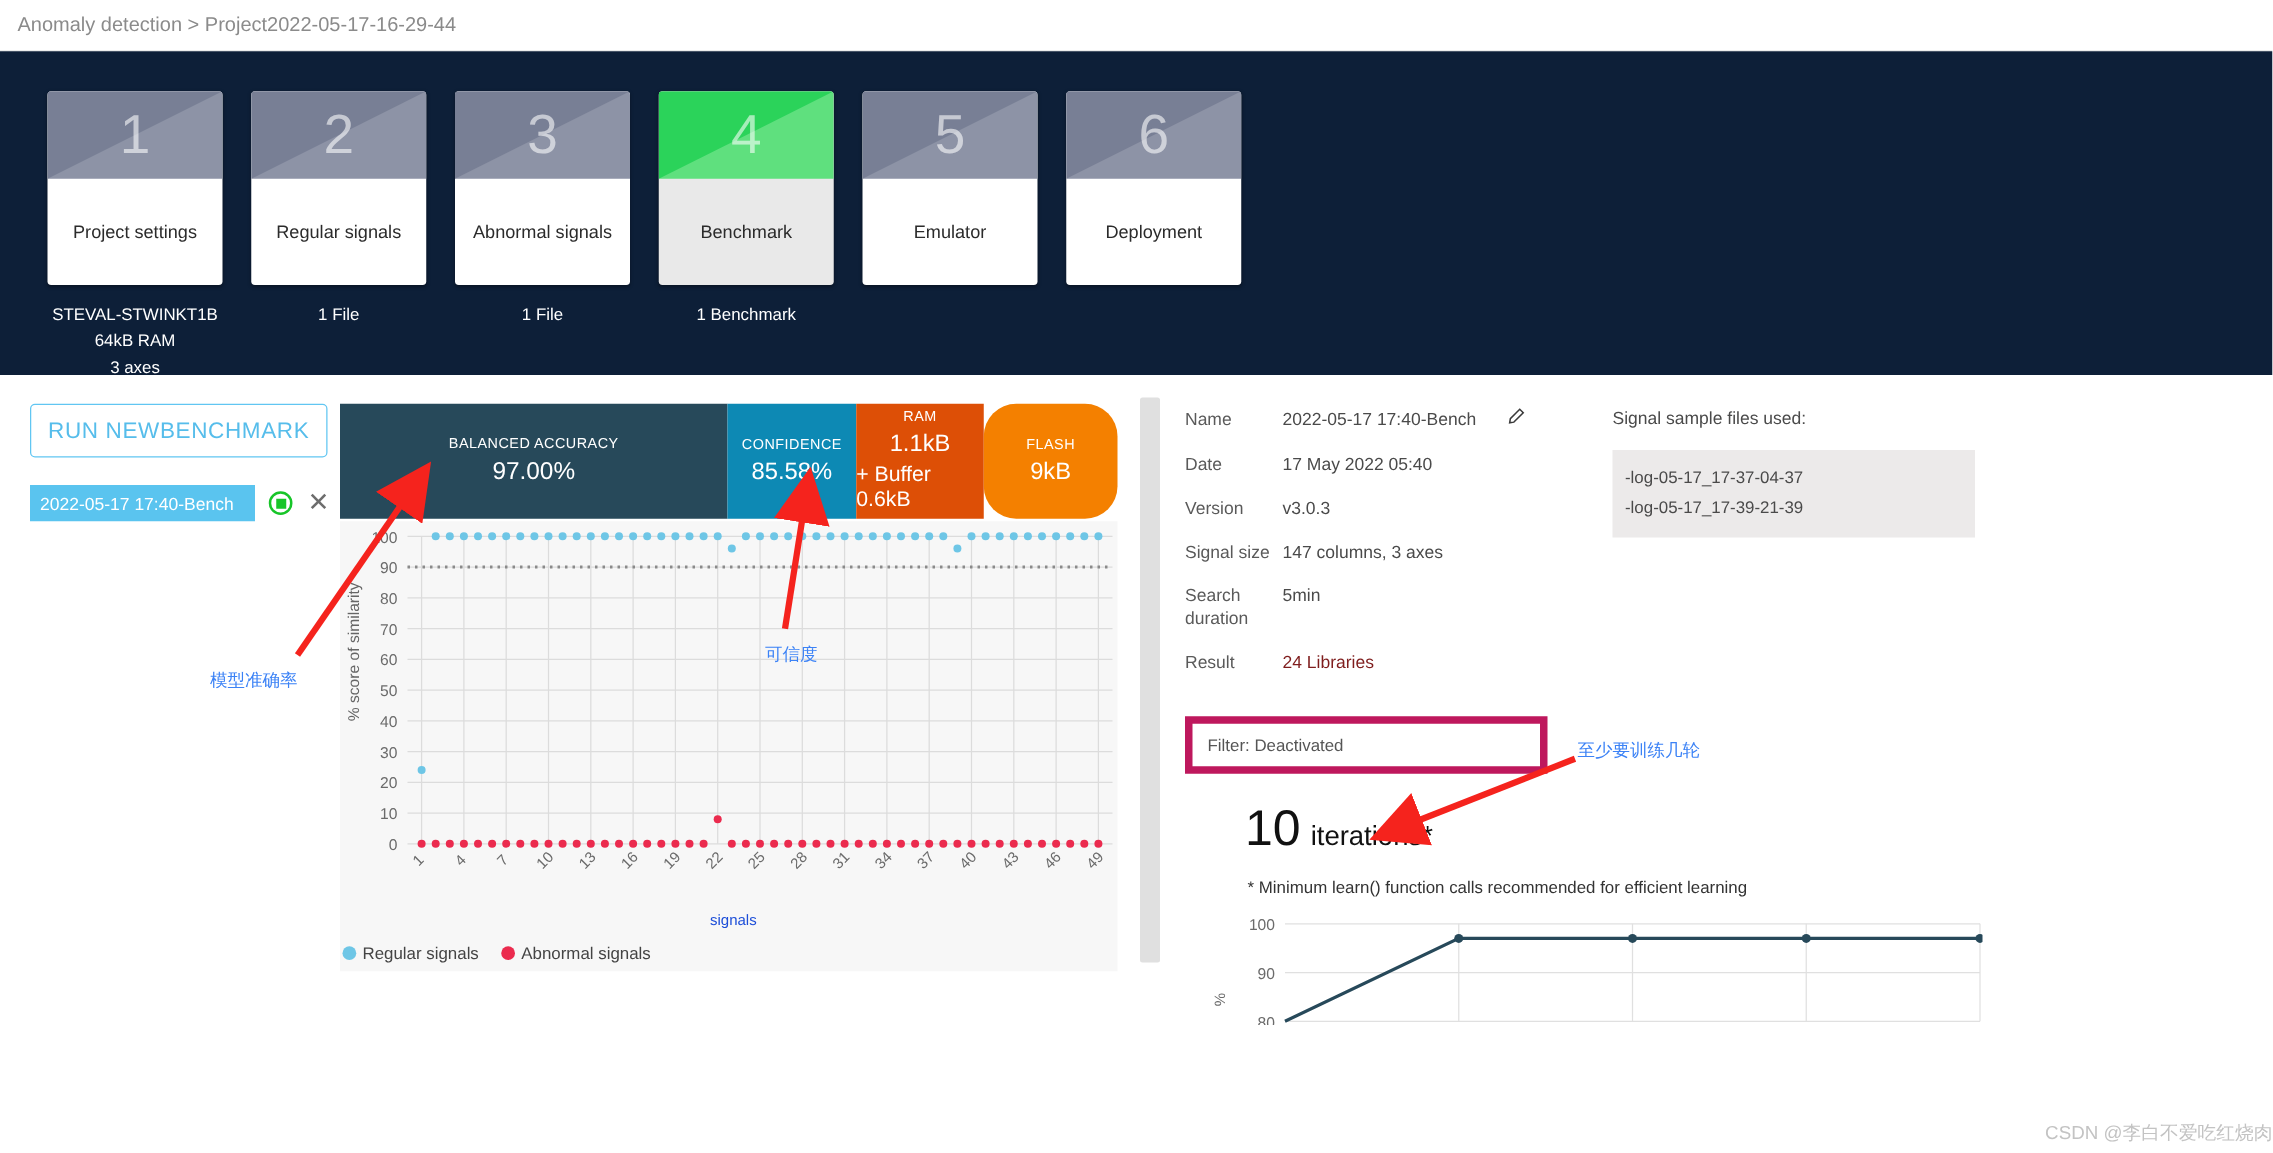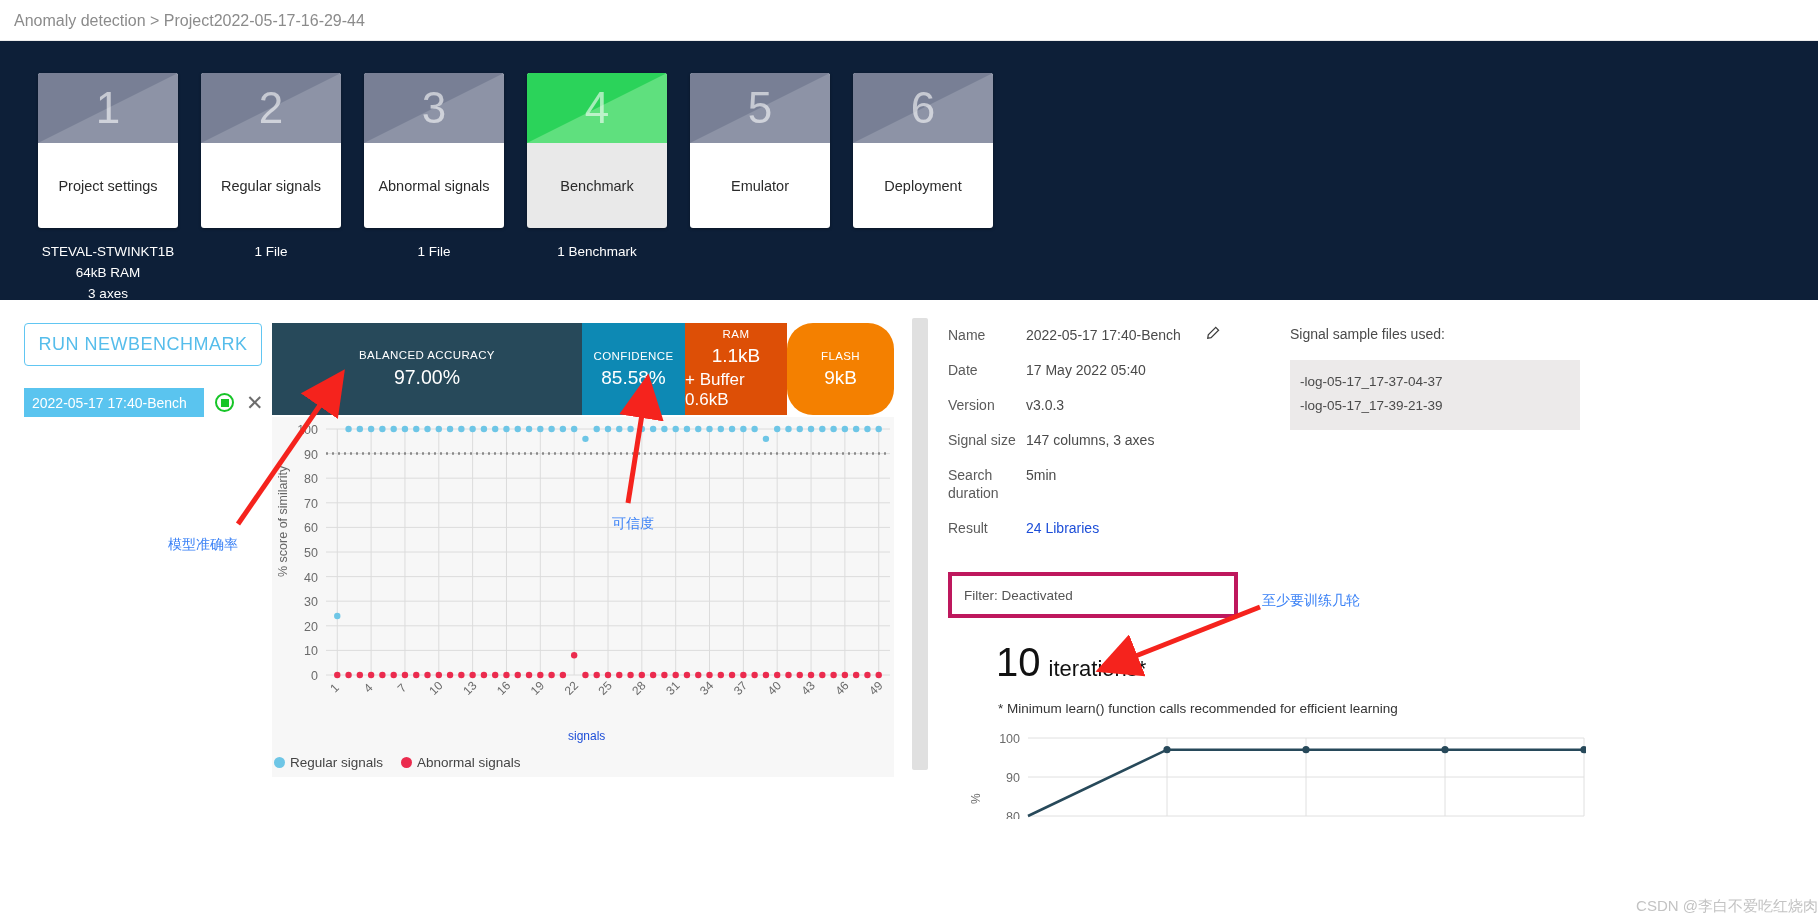--- a/index.html
+++ b/index.html
@@ -130,31 +130,31 @@
   
   .v-divider { width: 16px; background: #e0e0e0; margin: 0 6px 0 10px; height: 452px; border-radius:2px; cursor: pointer; }
 
   
   .right-col { flex: 1; position: relative; padding-left: 14px; }
   .details { display: flex; }
   .kv-table { width: 320px; padding-top: 8px; }
   .kv { display: flex; margin-bottom: 17px; font-size: 14px; }
   .kv .k { width: 78px; color: #5a5a5a; line-height: 18px; }
   .kv .v { color: #4a4a4a; line-height: 18px; }
-  .kv .v.link { color: #1d4ed8; cursor: pointer; }
+  .kv .v.link { color: #7f1d1d; cursor: pointer; }
   .pencil { margin-left: 6px; color: #4a4a4a; font-size: 15px; cursor: pointer; transform: rotate(0deg); }
   .files-col { padding-left: 22px; padding-top: 8px; }
   .files-title { font-size: 14px; color: #4a4a4a; margin-bottom: 18px; }
   .files-box {
     width: 290px; background: #eceaea; padding: 10px 10px 12px 10px;
     font-size: 13.5px; color: #4a4a4a; line-height: 24px;
   }
   .filter-box {
     margin-top: 18px; width: 290px; height: 46px;
-    border: 4px solid #be185d; background: #fff;
+    border: 6px solid #be185d; background: #fff;
     display: flex; align-items: center; padding-left: 12px;
     font-size: 13.5px; color: #555; cursor: pointer;
   }
   .iterations { margin-top: 22px; padding-left: 48px; display:flex; align-items: baseline; }
   .iter-num { font-size: 40px; color: #111; font-weight: 400; }
   .iter-label { font-size: 22px; color: #111; margin-left: 8px; }
   .iter-foot { margin-top: 16px; padding-left: 50px; font-size: 13.5px; color: #333; }
 
   .mini-chart { position: relative; margin-top: 8px; margin-left: 18px; width: 620px; height: 95px; }
 

